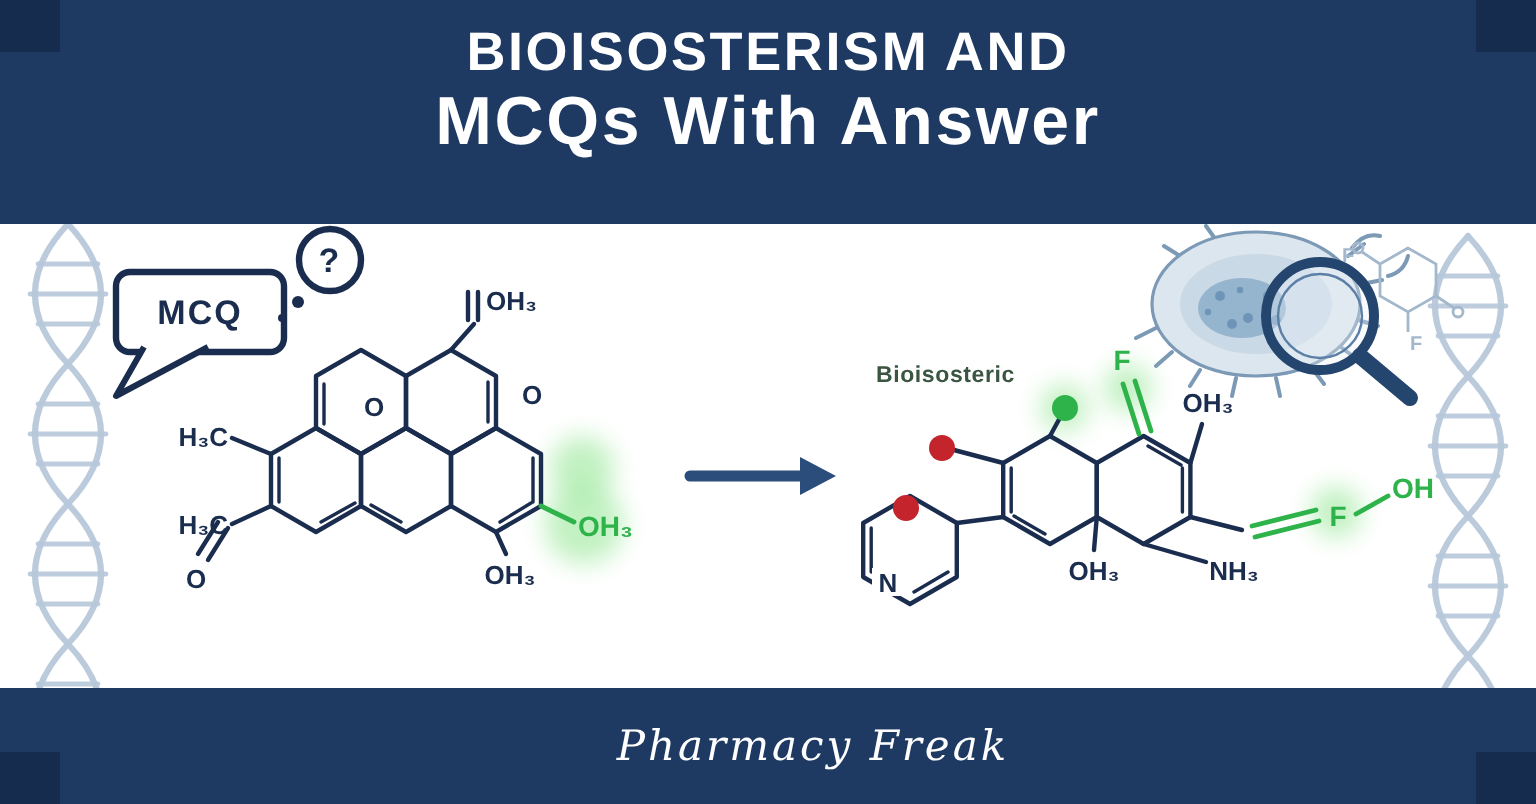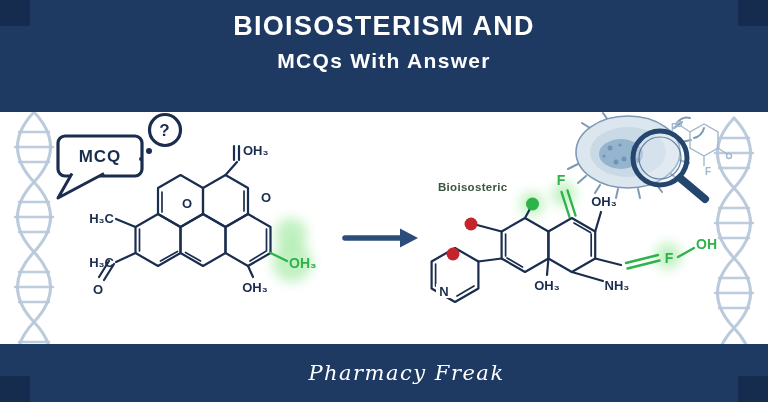--- a/index.html
+++ b/index.html
@@ -10,21 +10,21 @@
   }
   .corner{position:absolute;width:30px;height:26px;background:var(--navy-dark,#152c4e);}
   .tl{top:0;left:0}.tr{top:0;right:0}.bl{bottom:0;left:0}.br{bottom:0;right:0}
 
   .header{
     position:absolute;top:0;left:0;right:0;height:84px;
     display:flex;flex-direction:column;align-items:center;justify-content:center;
     color:var(--text-light,#ffffff);text-align:center;padding-top:4px;box-sizing:border-box;
   }
   .title-line{font-size:27px;font-weight:800;letter-spacing:1.3px;line-height:33px;}
-  .title-line-3{font-size:21px;line-height:36px;}
+  .title-line-3{font-size:34px;line-height:36px;}
 
   .panel{position:absolute;top:112px;left:0;width:768px;height:232px;background:var(--panel,#ffffff);}
   .art{position:absolute;left:8px;top:0;overflow:hidden;display:block;}
 
   .footer{position:absolute;top:344px;left:0;right:0;height:58px;
     display:flex;align-items:center;justify-content:center;margin-left:45px;}
   .brand{color:var(--text-light,#ffffff);font-family:"DejaVu Serif",serif;
     font-style:italic;font-size:21px;letter-spacing:1.5px;}
 
   

